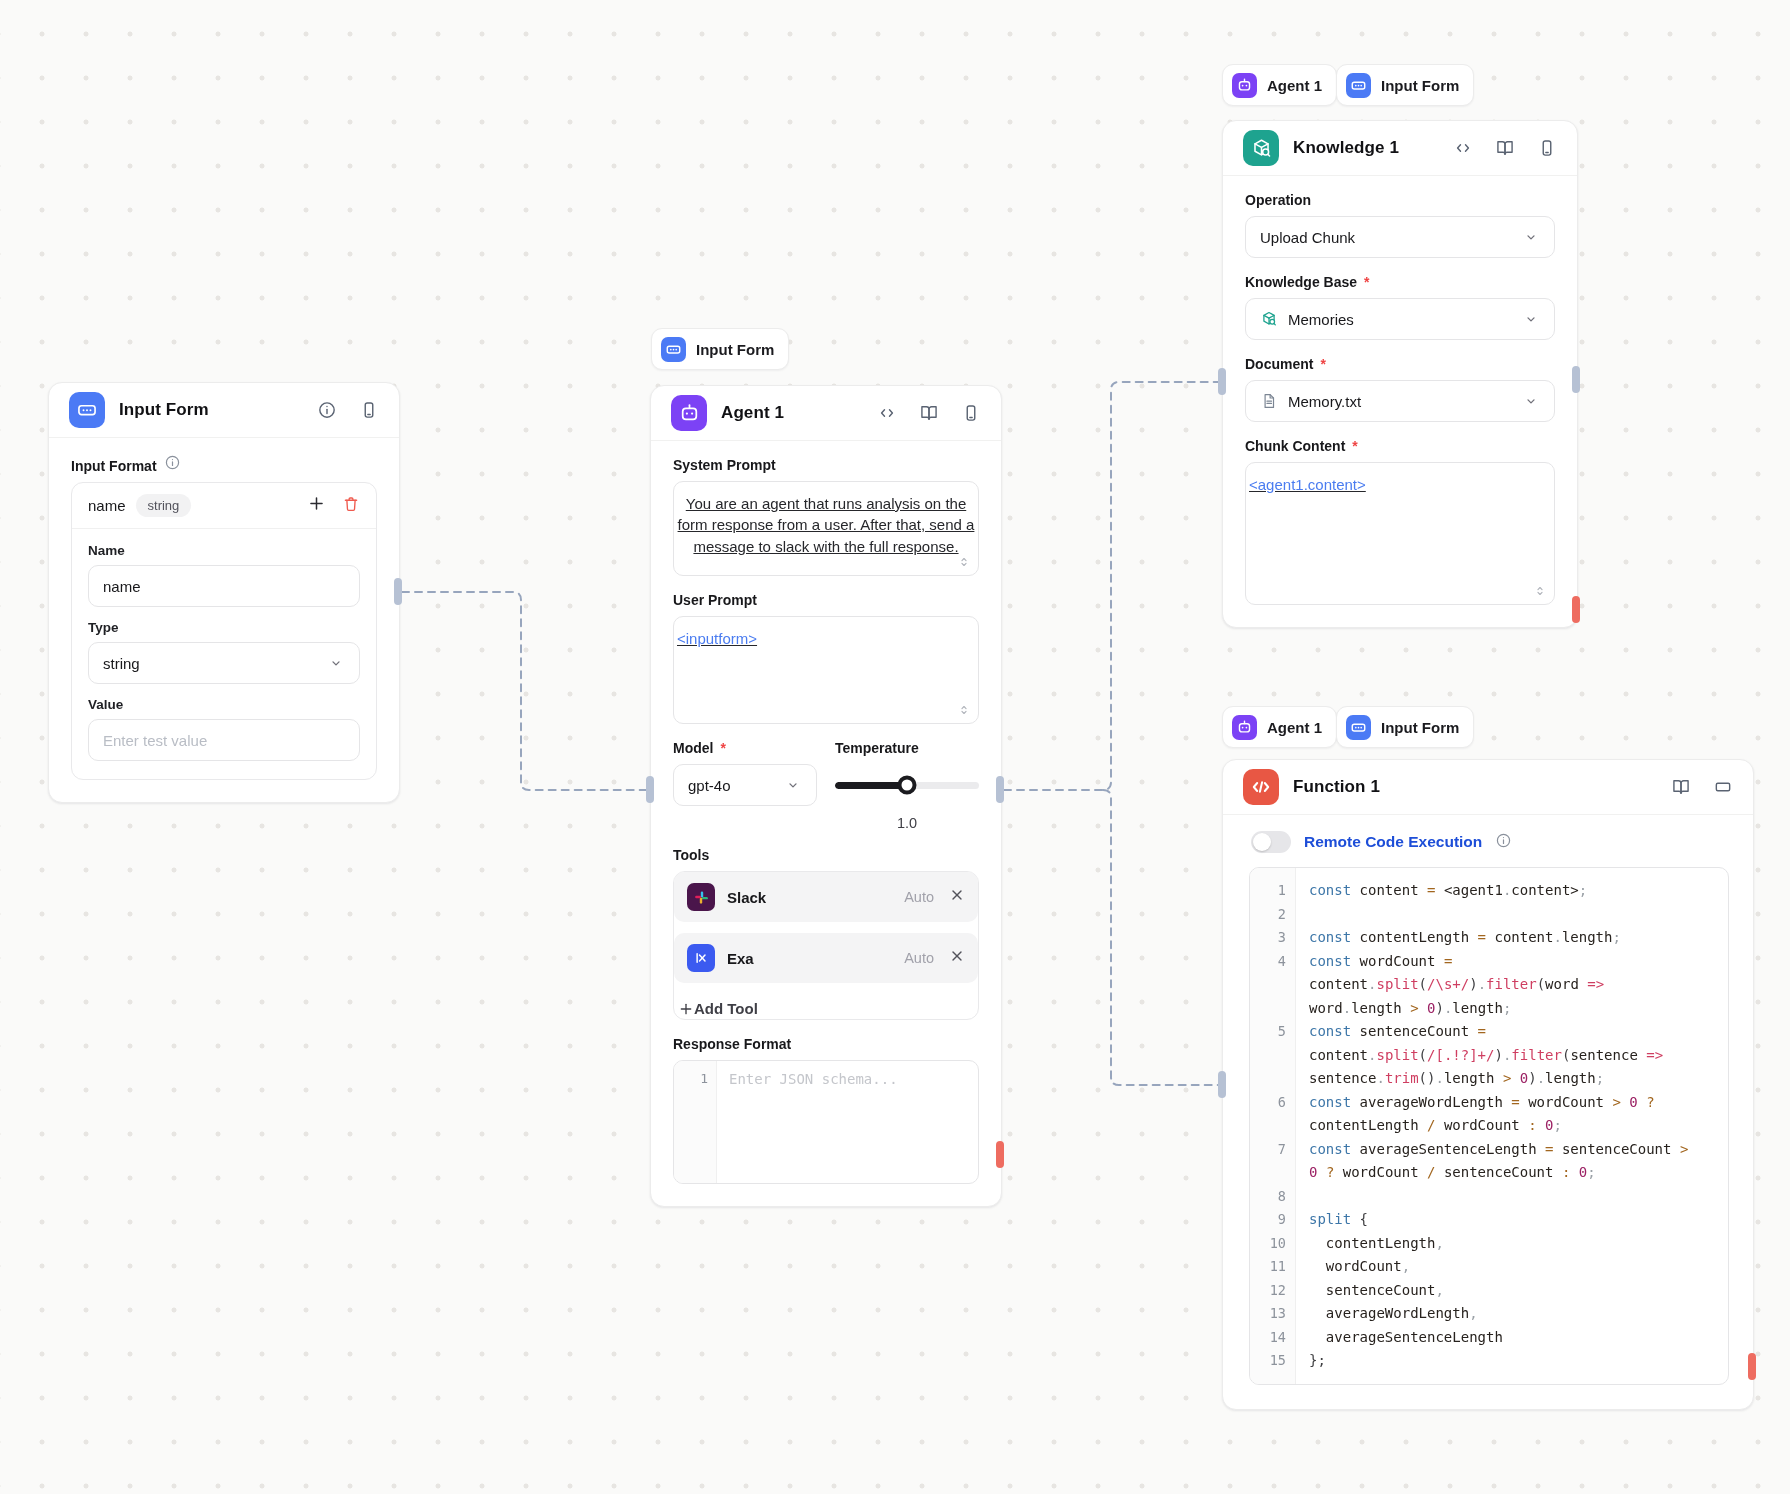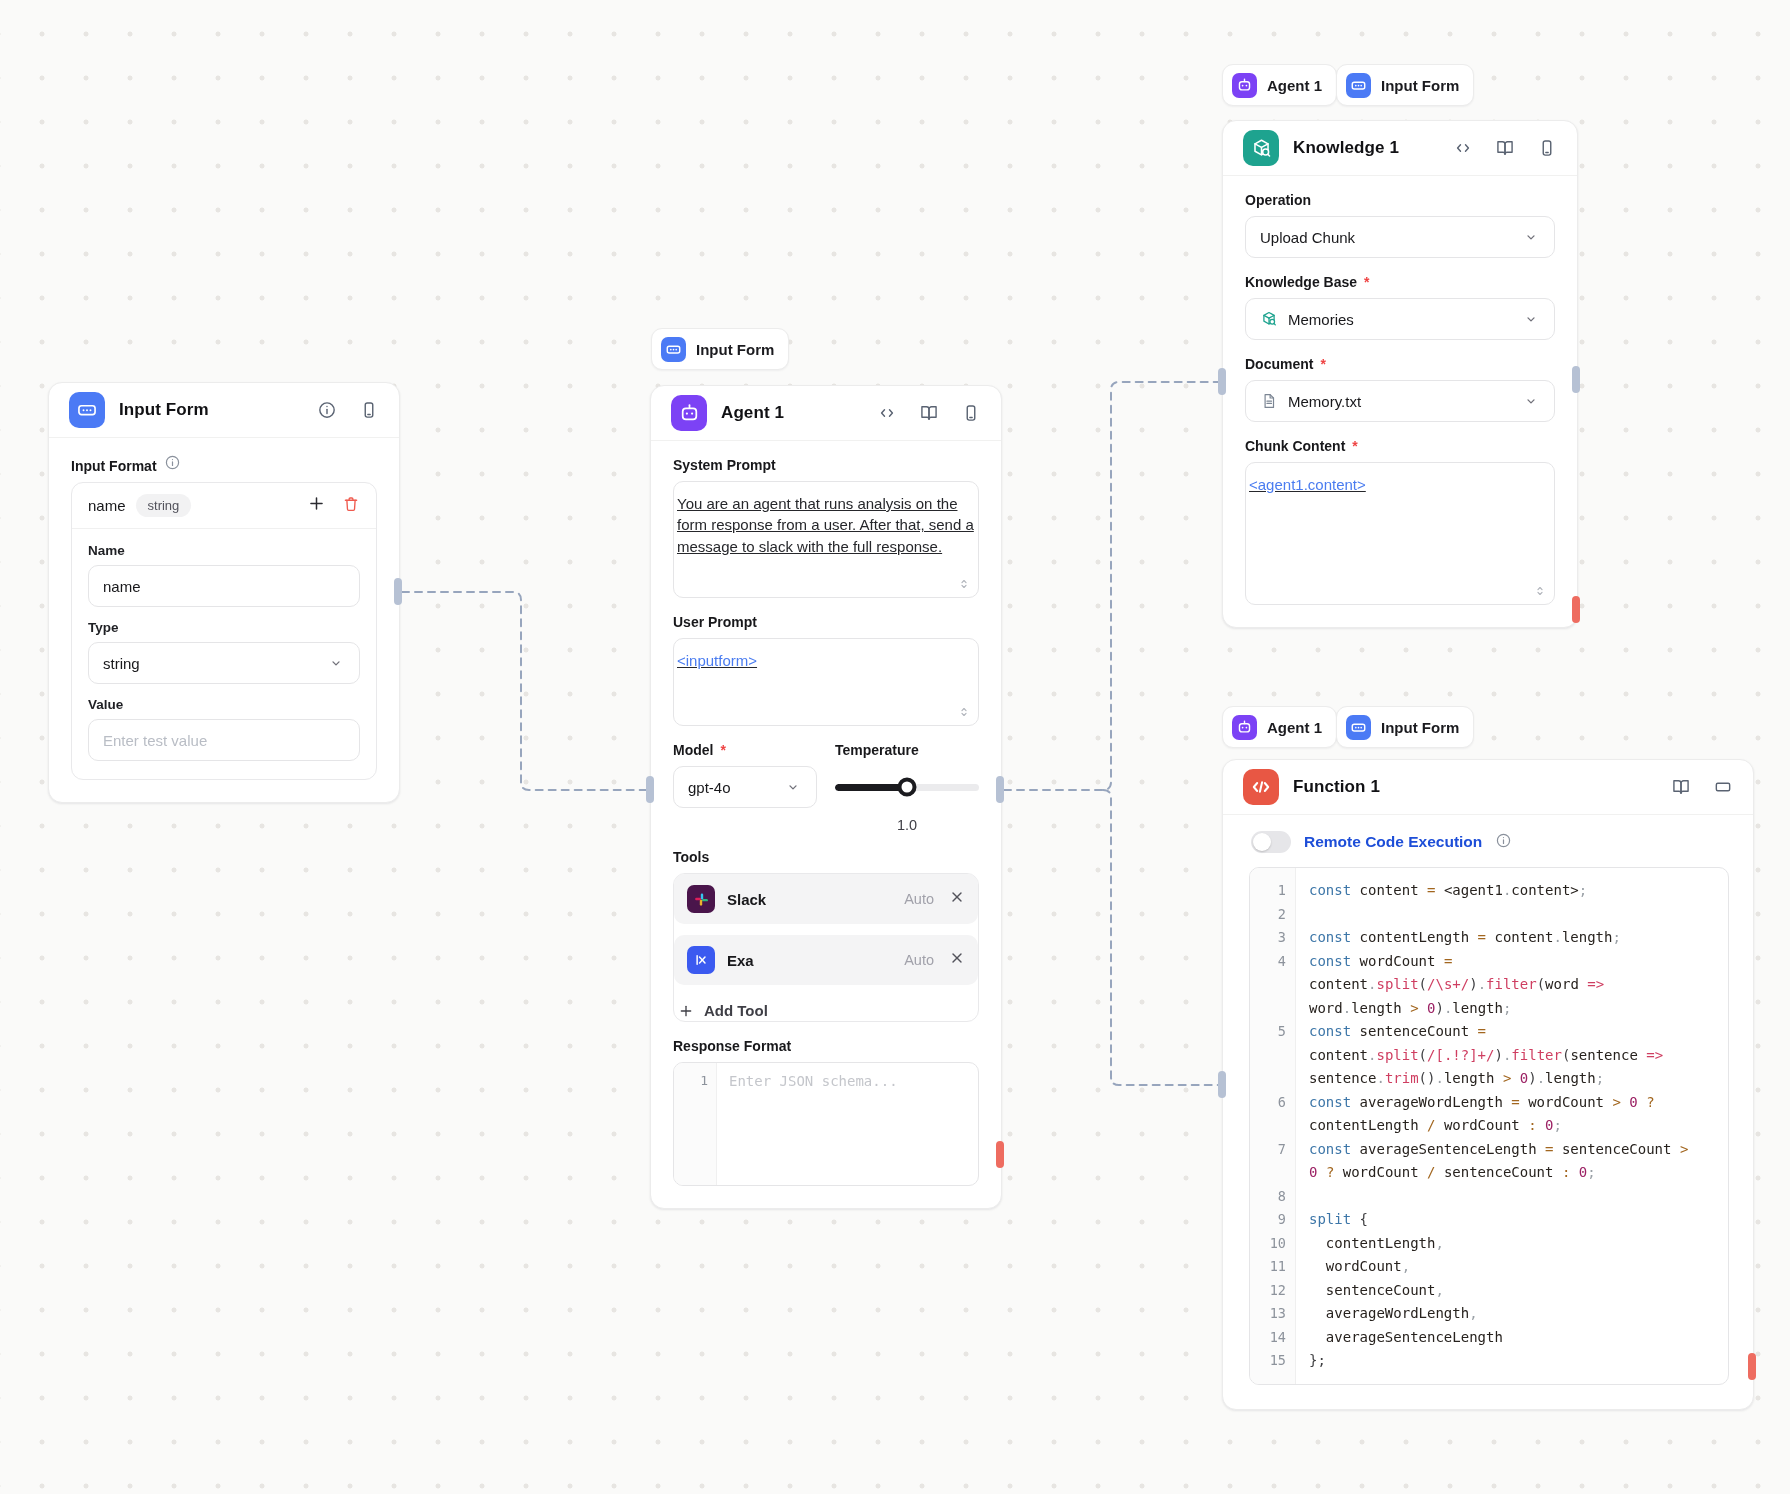--- a/index.html
+++ b/index.html
@@ -73,21 +73,21 @@
   .slider-knob{
     position:absolute;left:50%;top:50%;transform:translate(-50%,-50%);
     width:19px;height:19px;border-radius:50%;background:#fff;border:4.5px solid #1b1b1f;box-sizing:border-box;
   }
   .temp-value{text-align:center;font-size:14.5px;color:#3f3f46;margin-top:9px;}
   .tools-card{border:1px solid #e9e9eb;border-radius:12px;}
   .tool-row{display:flex;align-items:center;background:#f4f4f5;border-radius:10px;height:50px;padding:0 13px;margin-bottom:11px;}
   .tool-icon{width:28px;height:28px;border-radius:7px;display:flex;align-items:center;justify-content:center;flex:none;}
   .tool-name{font-size:15px;font-weight:700;color:#18181b;margin-left:12px;flex:1;}
   .tool-mode{font-size:14.5px;color:#a1a1aa;margin-right:15px;}
-  .addtool{display:flex;align-items:flex-end;gap:10px;padding:6px 4px 2px;font-size:15px;font-weight:700;color:#3f3f46;cursor:default;}
+  .addtool{display:flex;align-items:flex-end;padding:6px 4px 2px;font-size:15px;font-weight:700;color:#3f3f46;cursor:default;}
   .codebox{display:flex;border:1px solid #e5e5e7;border-radius:10px;overflow:hidden;background:#fff;}
   .codebox-gutter{width:34px;flex:none;background:#fbfbfb;border-right:1px solid #f0f0f0;padding:10px 8px 10px 0;text-align:right;
     font-family:"DejaVu Sans Mono",monospace;font-size:13px;color:#8d939c;}
   .codebox-body{flex:1;padding:10px 12px;font-family:"DejaVu Sans Mono",monospace;font-size:14px;color:#c4c6cb;}
   
   #knowledge-node{left:1222px;top:120px;width:354px;}
   
   #function-node{left:1222px;top:759px;width:530px;}
   .toggle-row{display:flex;align-items:center;gap:13px;padding:2px 2px 14px;}
   .toggle{width:40px;height:22px;border-radius:11px;background:#e6e6e9;position:relative;flex:none;}
@@ -245,32 +245,32 @@
             <line x1="10.6" y1="17.4" x2="13.4" y2="17.4"></line>
           </svg>
       </span>
     </div>
   </div>
   <div class="node-divider"></div>
   <div class="node-body">
     <div class="lbl">
         <span>System Prompt</span>
       </div>
-    <div class="txtarea" style="height:117px;">
+    <div class="txtarea" style="height:95px;text-align:center;">
       <span>You are an agent that runs analysis on the form response from a user. After that, send a message to slack with the full response.</span>
       <svg class="resize-glyph" width="14" height="14" viewBox="0 0 24 24" style="stroke:#b0b4bb;stroke-width:2;fill:none;stroke-linecap:round;stroke-linejoin:round;">
           <polyline points="8.5 9.5 12 6 15.5 9.5"></polyline>
           <polyline points="8.5 14.5 12 18 15.5 14.5"></polyline>
         </svg>
     </div>
     <div class="gap16"></div>
     <div class="lbl">
         <span>User Prompt</span>
       </div>
-    <div class="txtarea" style="height:88px;">
+    <div class="txtarea" style="height:108px;">
       <span class="tpl-token">&lt;inputform&gt;</span>
       <svg class="resize-glyph" width="14" height="14" viewBox="0 0 24 24" style="stroke:#b0b4bb;stroke-width:2;fill:none;stroke-linecap:round;stroke-linejoin:round;">
           <polyline points="8.5 9.5 12 6 15.5 9.5"></polyline>
           <polyline points="8.5 14.5 12 18 15.5 14.5"></polyline>
         </svg>
     </div>
     <div class="gap16"></div>
     <div class="mt-row">
       <div class="mt-col">
         <div class="lbl">

